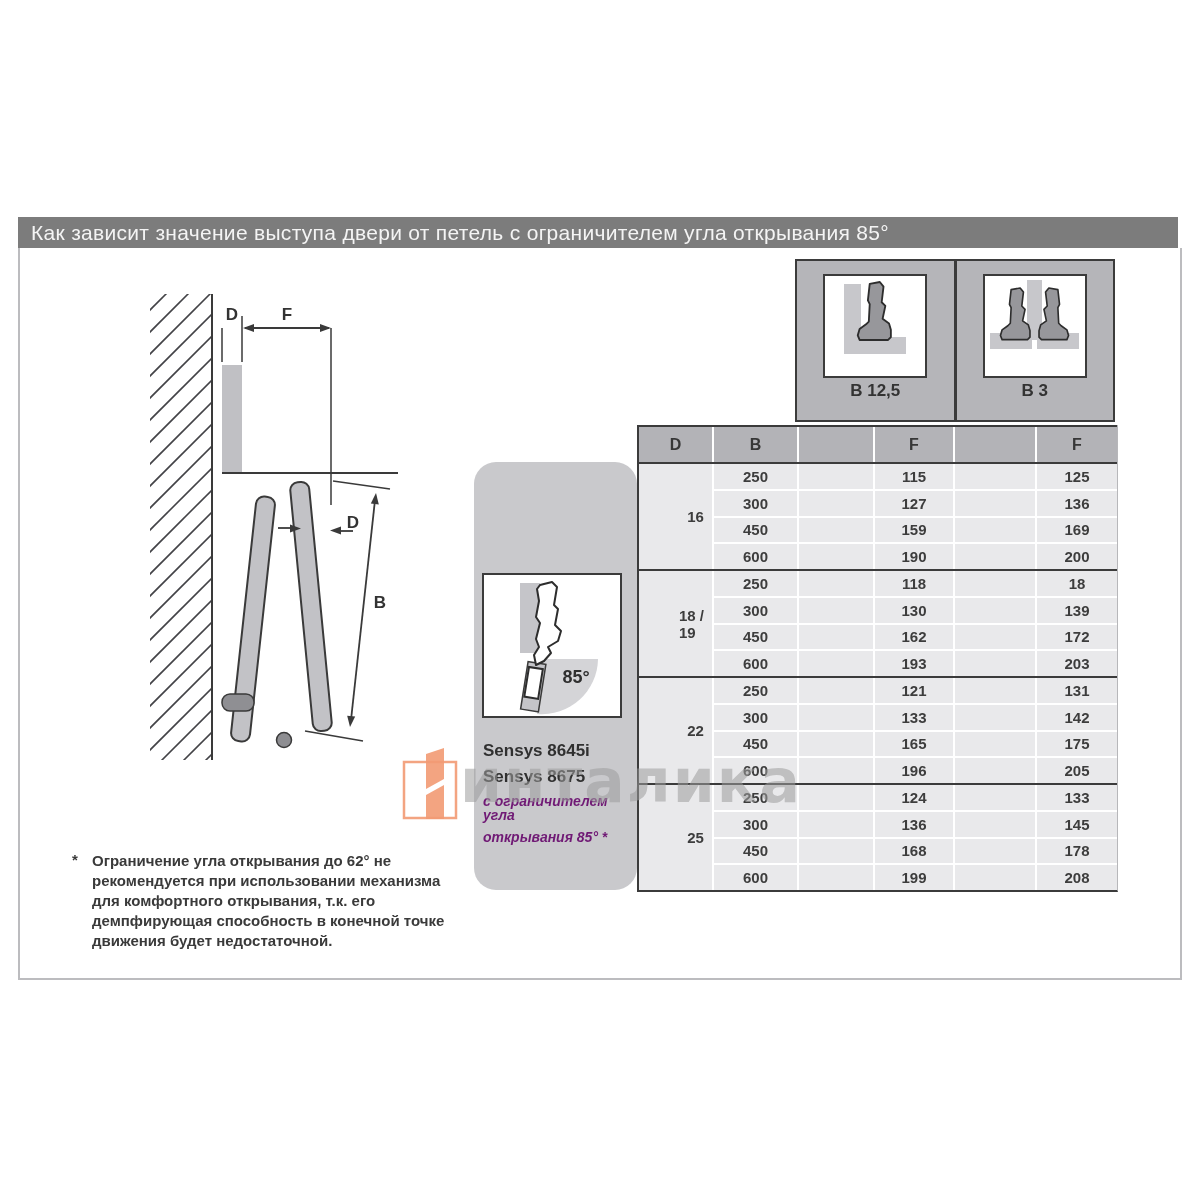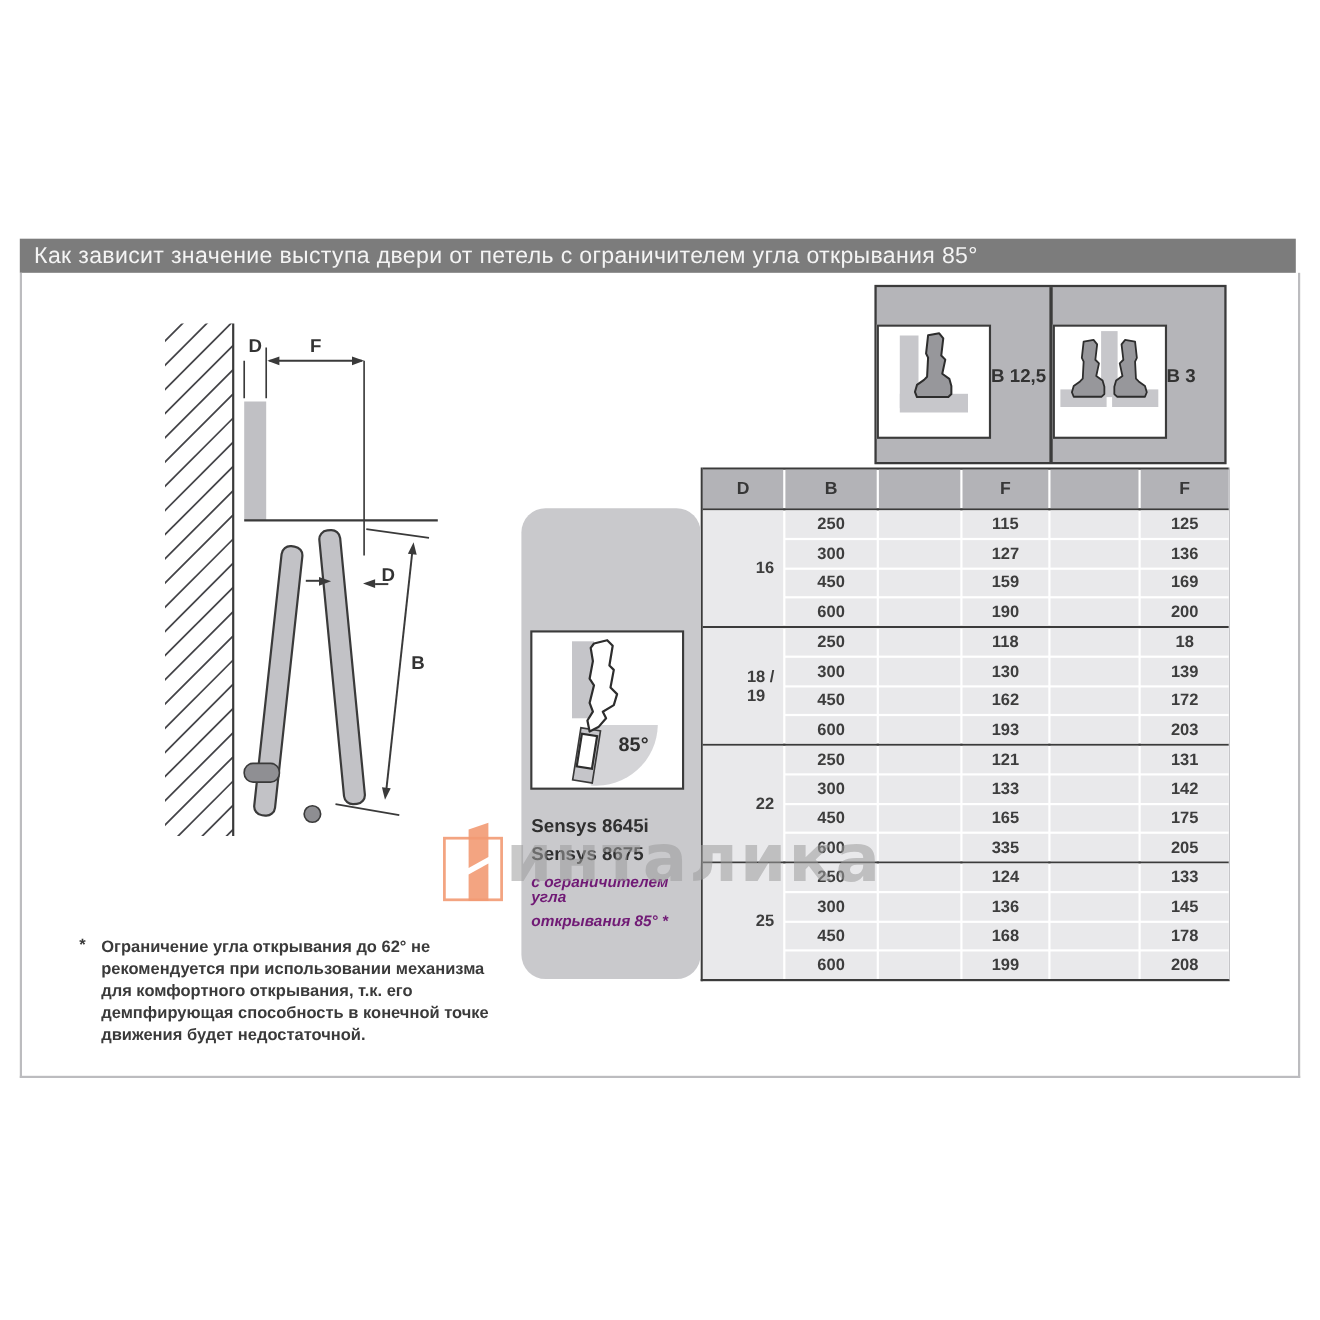--- a/index.html
+++ b/index.html
@@ -11,21 +11,21 @@
   .title-bar span{color:#f4f4f4;font-size:21px;padding-left:13px;letter-spacing:.3px;white-space:nowrap;}
   
   .content-frame{position:absolute;left:18px;top:248px;width:1160px;height:730px;
                  border-left:2px solid #bcbcbf;border-right:2px solid #bcbcbf;
                  border-bottom:2px solid #bcbcbf;pointer-events:none;}
   
   .door-diagram{position:absolute;left:150px;top:288px;}
   
   .icons-box{position:absolute;left:795px;top:259px;width:320px;height:163px;
              background:#b5b5b9;border:2px solid #3b3b3b;display:flex;box-sizing:border-box;}
-  .icon-cell{flex:1;display:flex;align-items:center;}
+  .icon-cell{flex:1;display:flex;flex-direction:column;align-items:center;}
   .icon-cell + .icon-cell{border-left:3px solid #3b3b3b;}
   .icon-frame{margin-top:13px;width:104px;height:104px;background:#fff;border:2px solid #3b3b3b;box-sizing:border-box;}
   .icon-label{margin-top:3px;font-size:17px;font-weight:bold;color:#333;}
   
   .ptable{position:absolute;left:637px;top:425px;width:478px;
           border-left:2px solid #3b3b3b;border-bottom:2px solid #3b3b3b;
           border-right:1px solid #b7b7ba;background:#fff;}
   .thead{display:grid;grid-template-columns:73px 83px 74px 78px 80px 80px;
          column-gap:2px;background:#fff;border-top:2px solid #3b3b3b;}
   .thead .hcell{height:35px;background:#b3b3b7;display:flex;align-items:center;justify-content:center;
@@ -242,21 +242,21 @@
           <div class="cell">133</div>
           <div class="cell"></div>
           <div class="cell">142</div>
           <div class="cell">450</div>
           <div class="cell"></div>
           <div class="cell">165</div>
           <div class="cell"></div>
           <div class="cell">175</div>
           <div class="cell">600</div>
           <div class="cell"></div>
-          <div class="cell">335</div>
+          <div class="cell">196</div>
           <div class="cell"></div>
           <div class="cell">205</div>
         </div>
         <div class="tgroup">
           <div class="cell dcell">25</div>
           <div class="cell">250</div>
           <div class="cell"></div>
           <div class="cell">124</div>
           <div class="cell"></div>
           <div class="cell">133</div>

